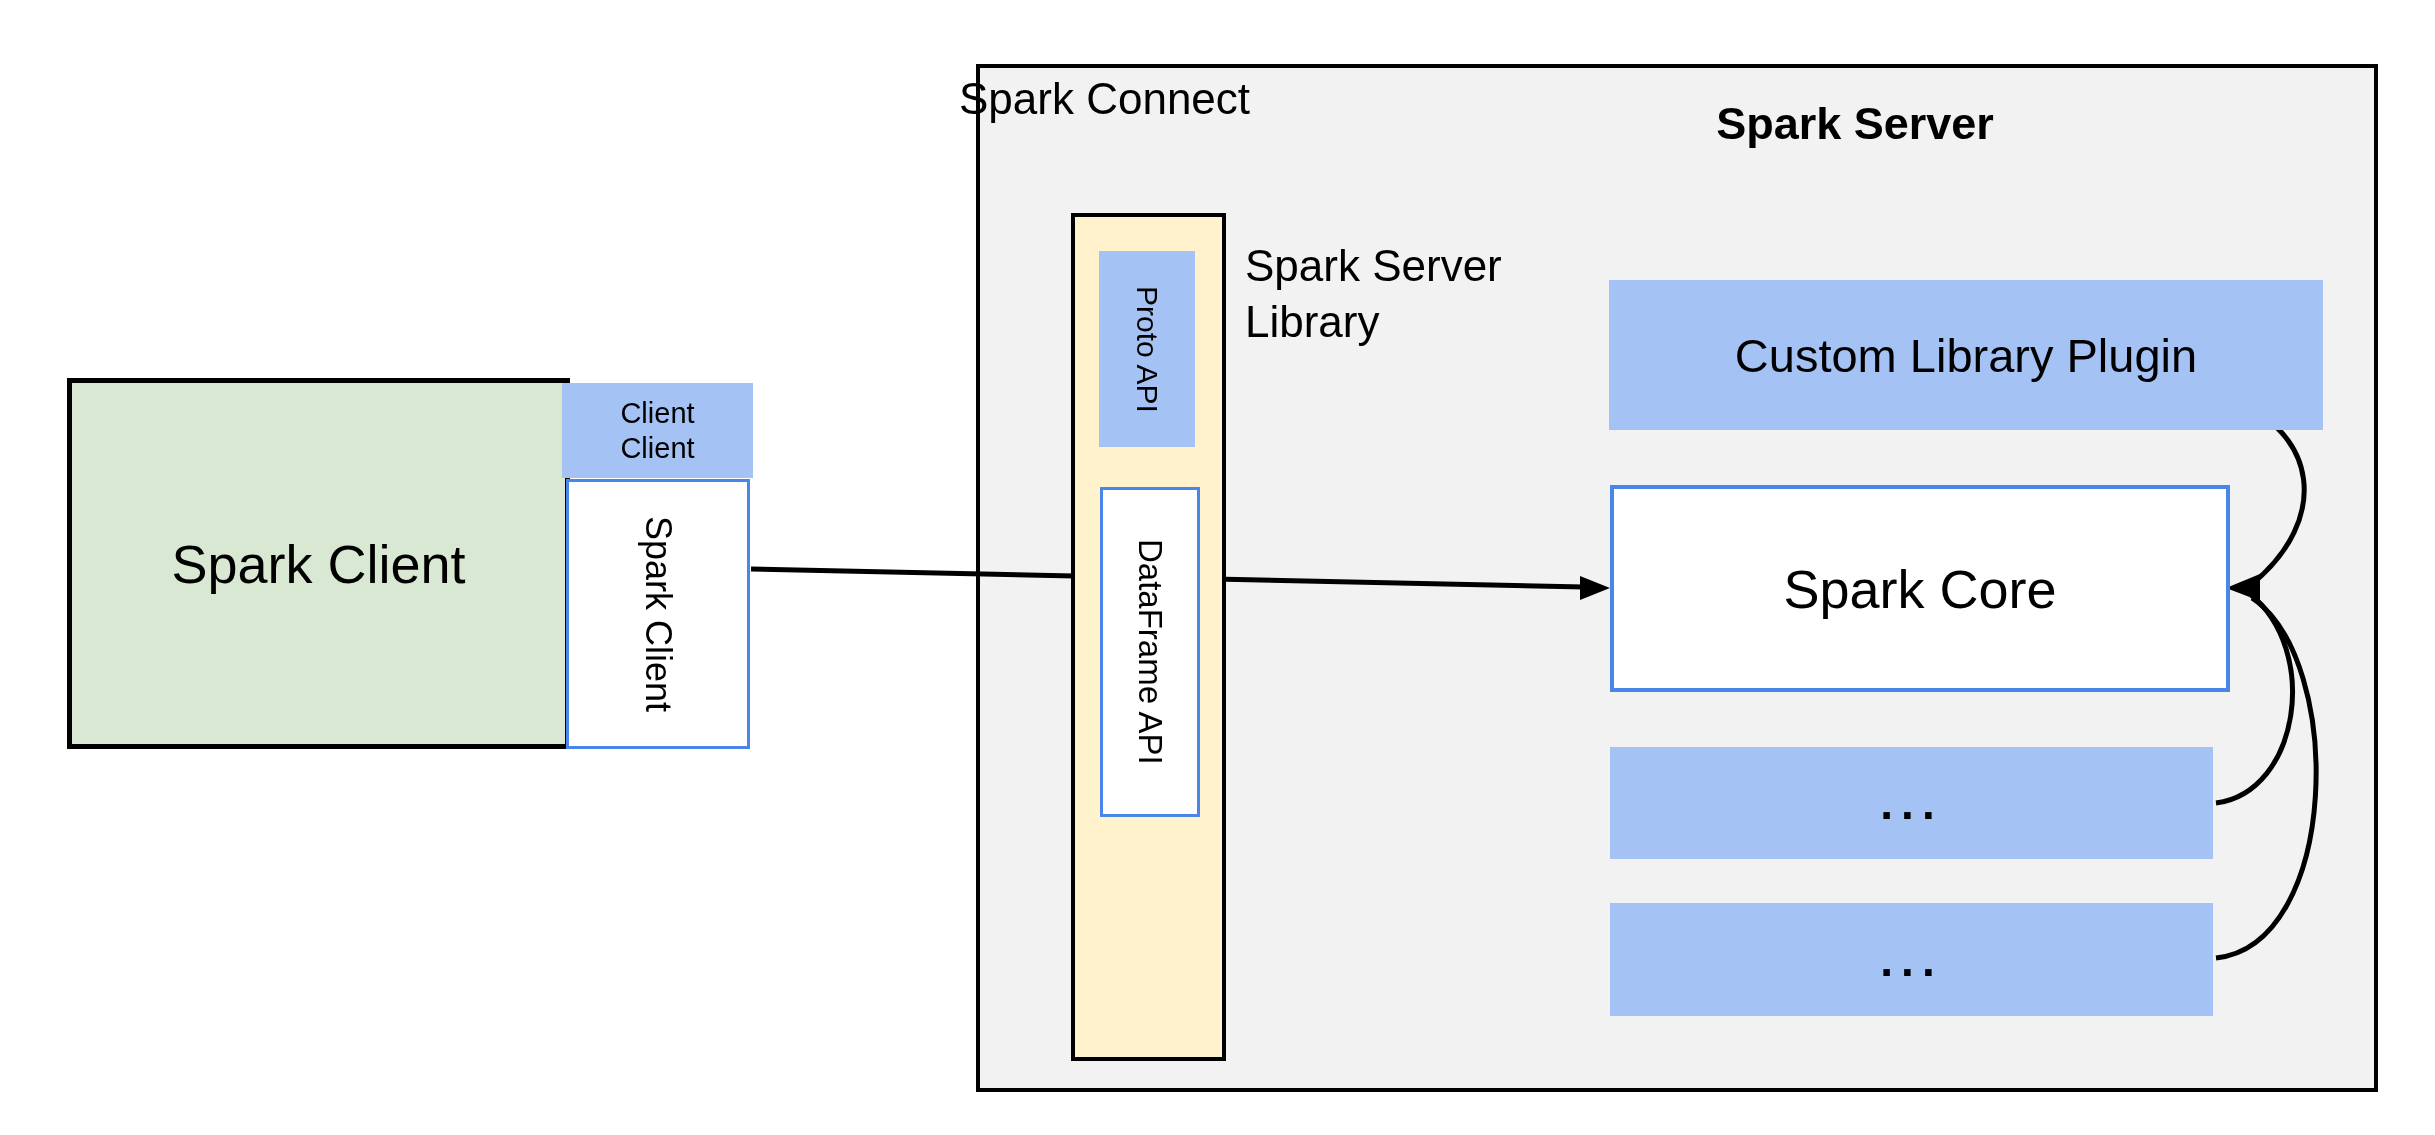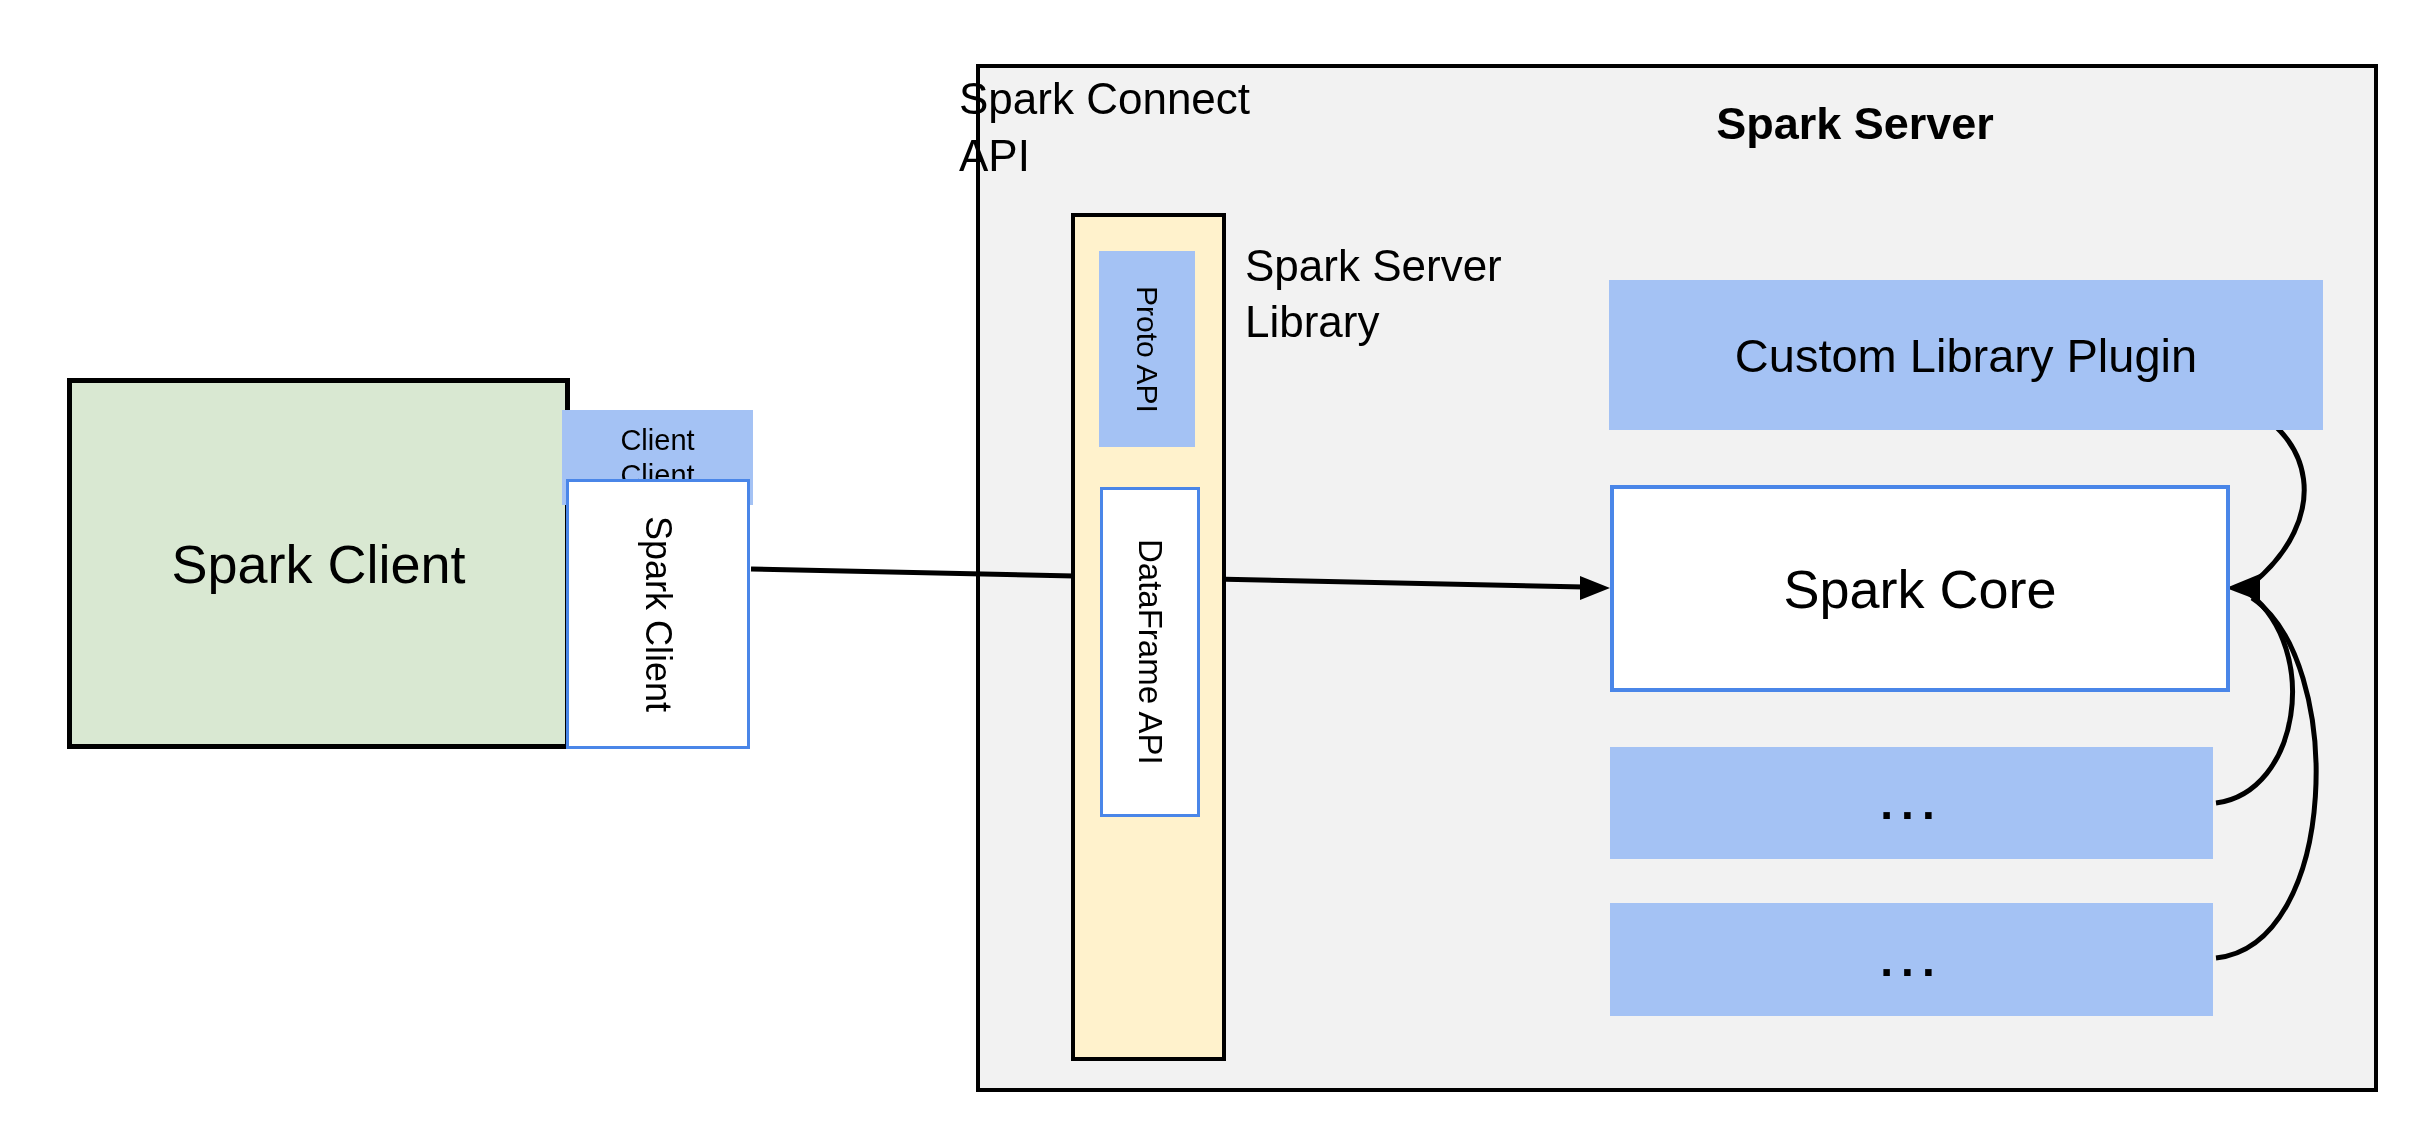--- a/index.html
+++ b/index.html
@@ -27,21 +27,21 @@
 
   
   #client-app{
     left:67px;top:378px;width:503px;height:371px;
     background:#d9e8d2;border:5px solid #000;
     font-size:54px;line-height:70px;
   }
   #client-package{
     left:562px;top:383px;width:191px;height:95px;
     background:#a4c2f4;
-    font-size:29px;line-height:35px;margin-top:27px;
+    font-size:29px;line-height:35px;
   }
   #spark-client{
     left:566px;top:479px;width:184px;height:270px;
     background:#fff;border:3px solid #4a86e8;
     font-size:36px;
   }
 
   
   #server-library{
     left:1071px;top:213px;width:155px;height:848px;
@@ -148,21 +148,20 @@
   <div id="plugin-slot-1" class="abs node flexc">
     <span>...</span>
   </div>
 
   <div id="plugin-slot-2" class="abs node flexc">
     <span>...</span>
   </div>
 
   <div id="connect-api-label" class="abs lbl">
     <div>Spark Connect</div>
-    <div>API</div>
   </div>
 
   <div id="server-title" class="abs lbl">
     <span>Spark Server</span>
   </div>
 
   <div id="server-library-label" class="abs lbl">
     <div>Spark Server</div>
     <div>Library</div>
   </div>

